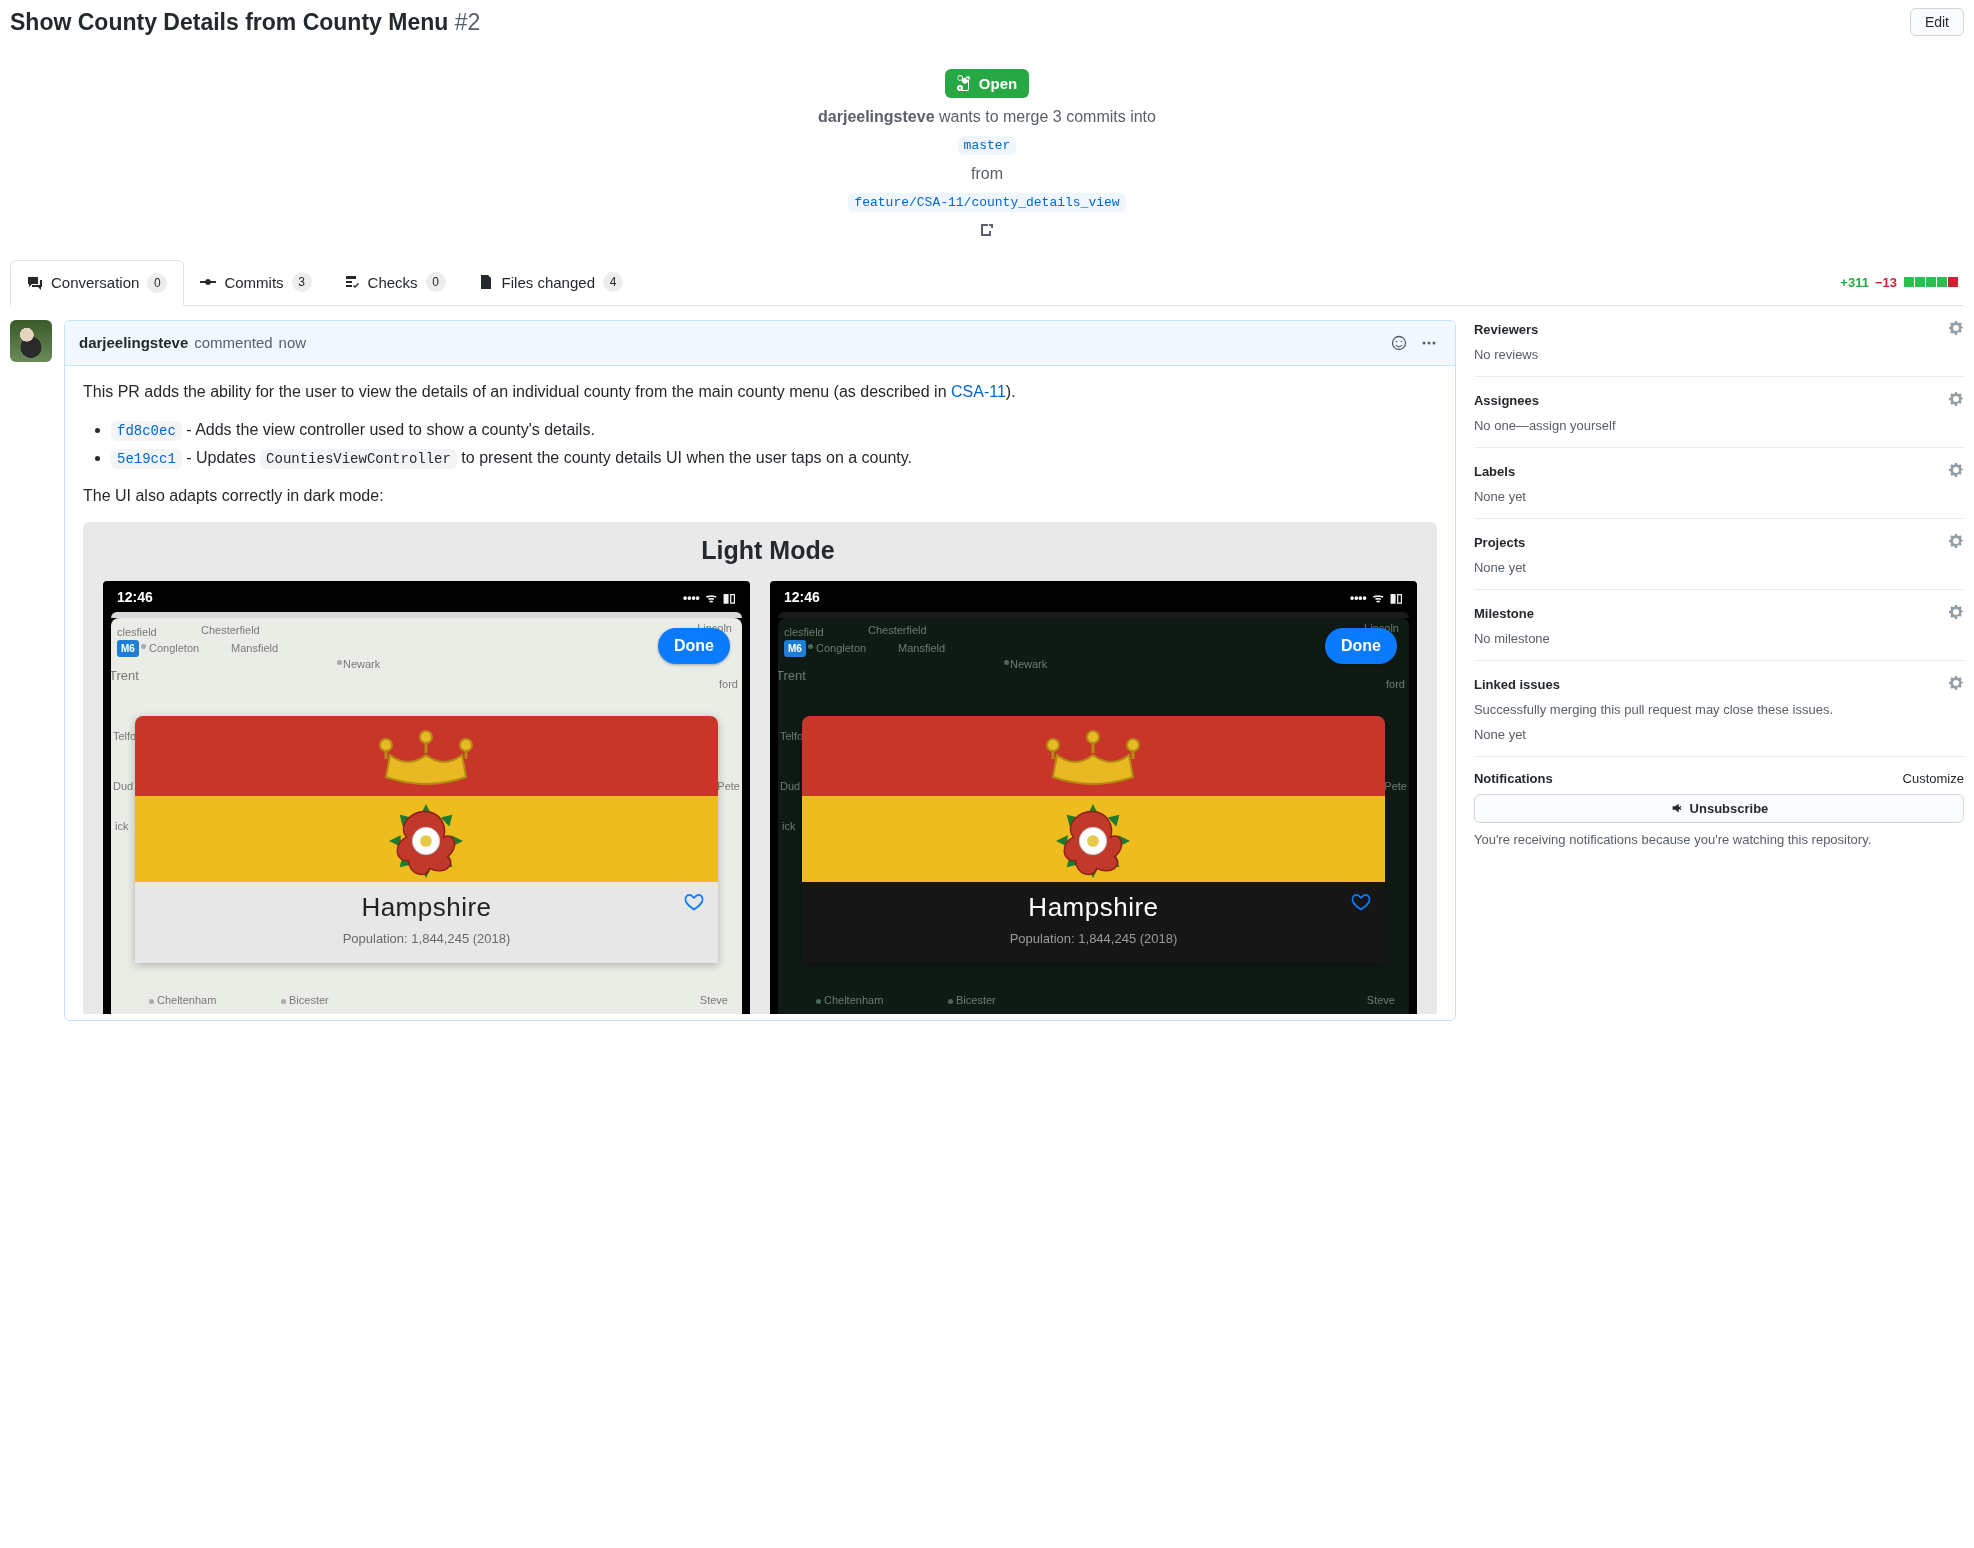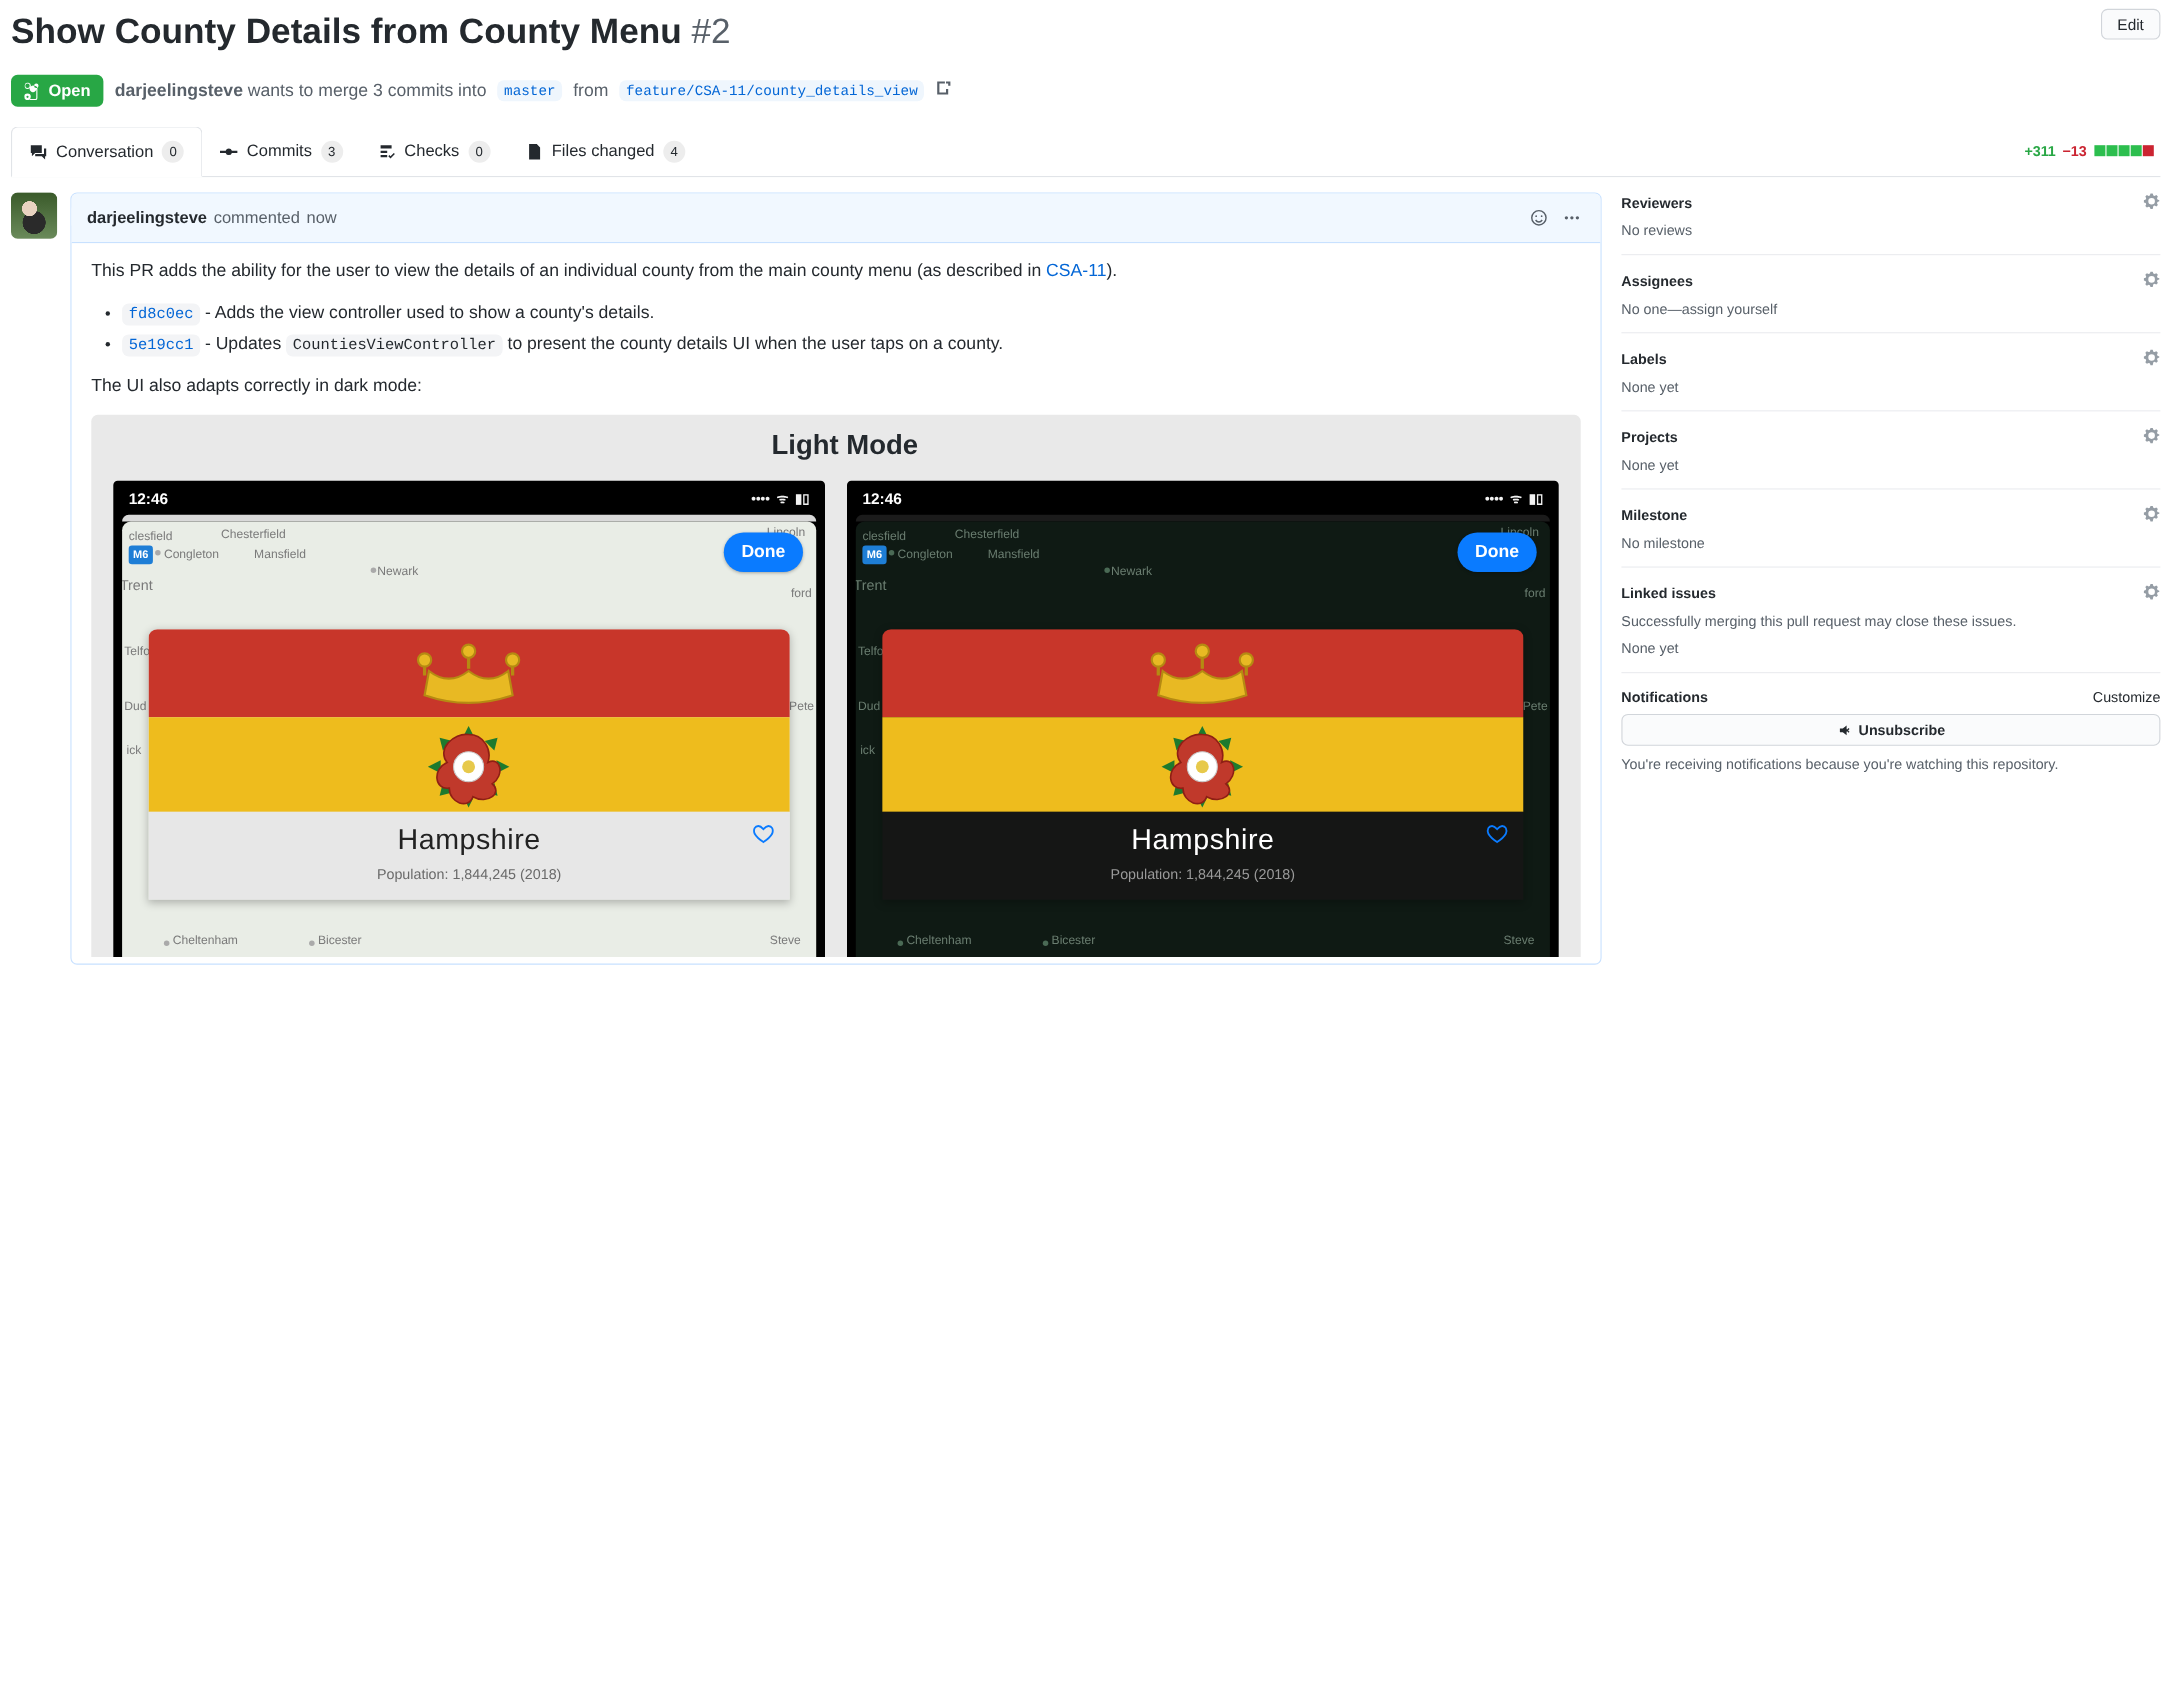--- a/index.html
+++ b/index.html
@@ -5,28 +5,28 @@
   * { box-sizing: border-box; }
   body {
     margin: 0;
     font-family: -apple-system, BlinkMacSystemFont, "Segoe UI", Helvetica, Arial, sans-serif;
     font-size: 14px;
     color: #24292e;
     background: #fff;
     padding: 8px 10px;
   }
   .header-row { display:flex; align-items:flex-start; justify-content:space-between; }
-  h1.title { font-size: 32px; font-weight: 400; margin: 0 0 16px 0; line-height:1.25; }
+  h1.title { font-size: 23px; font-weight: 400; margin: 0 0 28px 0; line-height:1.25; }
   h1.title strong { font-weight: 600; }
   h1.title .num { color:#586069; font-weight:300; }
   .edit-btn {
     border:1px solid #d1d5da; border-radius:6px; padding:5px 14px;
     font-size:14px; font-weight:500; background:#fafbfc; color:#24292e;
   }
-  .meta-row { display:flex; align-items:center; gap:10px; margin:4px 0 18px 0; font-size:16px; color:#586069; flex-wrap:wrap;}
+  .meta-row { display:flex; align-items:center; gap:10px; margin:4px 0 18px 0; font-size:16px; color:#586069; flex-wrap:wrap;flex-direction:column;}
   .state-badge {
     background:#28a745; color:#fff; border-radius:6px; padding:6px 12px;
     font-weight:600; font-size:15px; display:inline-flex; align-items:center; gap:6px;
   }
   .state-badge svg { fill:#fff; }
   .meta-row .wants { color:#586069; }
   .meta-row .author { font-weight:600; color:#586069;}
   .branch-chip {
     font-family: SFMono-Regular, Consolas, "Liberation Mono", Menlo, monospace;
     font-size:13px; color:#0366d6; background:#eff6fd; border-radius:6px;

